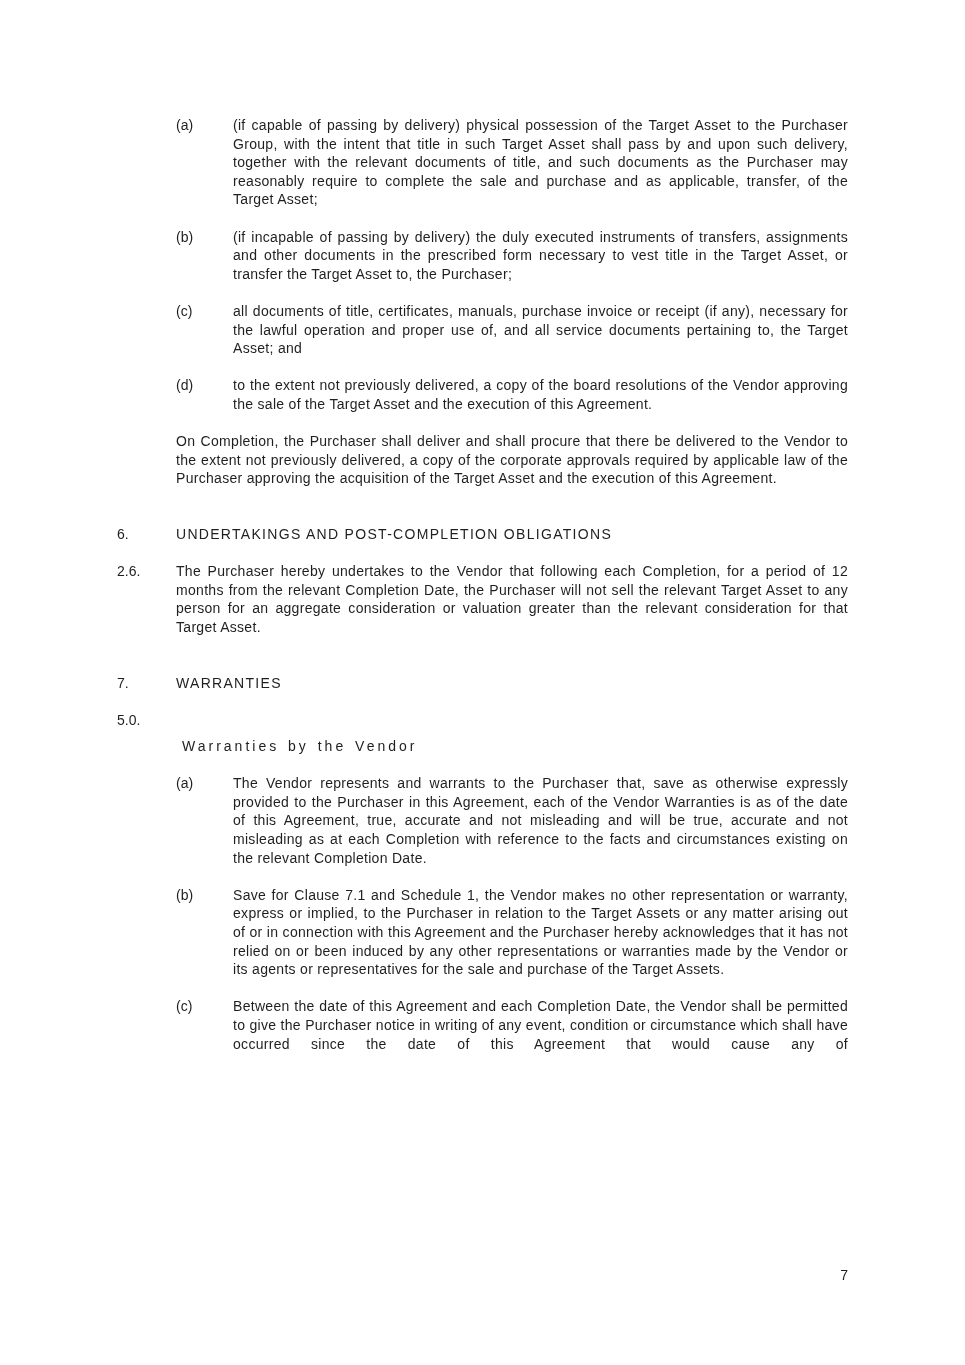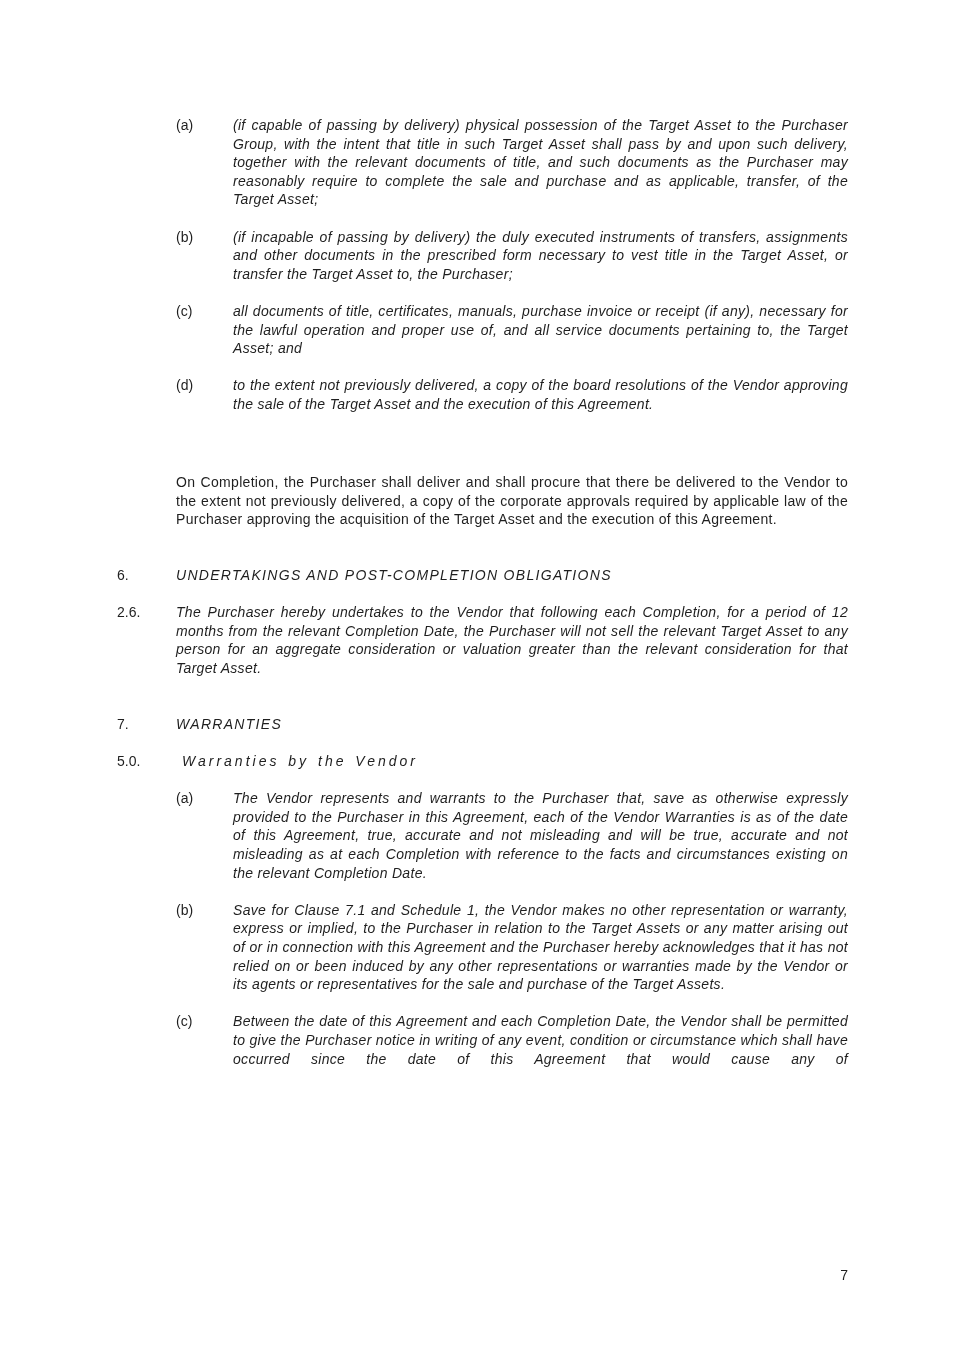--- a/index.html
+++ b/index.html
@@ -30,40 +30,40 @@
   }
   .row { display: flex; }
   .row .num {
     flex: 0 0 59px;
     width: 59px;
   }
   
   .row .body {
     flex: 1;
     min-width: 0;
-    font-style: italic;
   }
   .text {
     text-align: justify;
     letter-spacing: 0.3px;
   }
   
   .sub { margin-left: 59px; }
   .sub .num {
     flex: 0 0 57px;
     width: 57px;
   }
   
-  .indent { margin-left: 59px; margin-top: 41px; }
+  .indent { margin-left: 59px; }
   
   .hd { letter-spacing: 1.3px; }
   .hd71 {
     letter-spacing: 3px;
     word-spacing: 2px;
     padding-left: 6px;
+    margin-top: 26px;
   }
   
   .section-gap { margin-top: 18.6px; }
   
   .flush-last { text-align-last: justify; }
   .page-number {
     position: absolute;
     top: 1266px;
     right: 117px;
     font-size: 14px;

